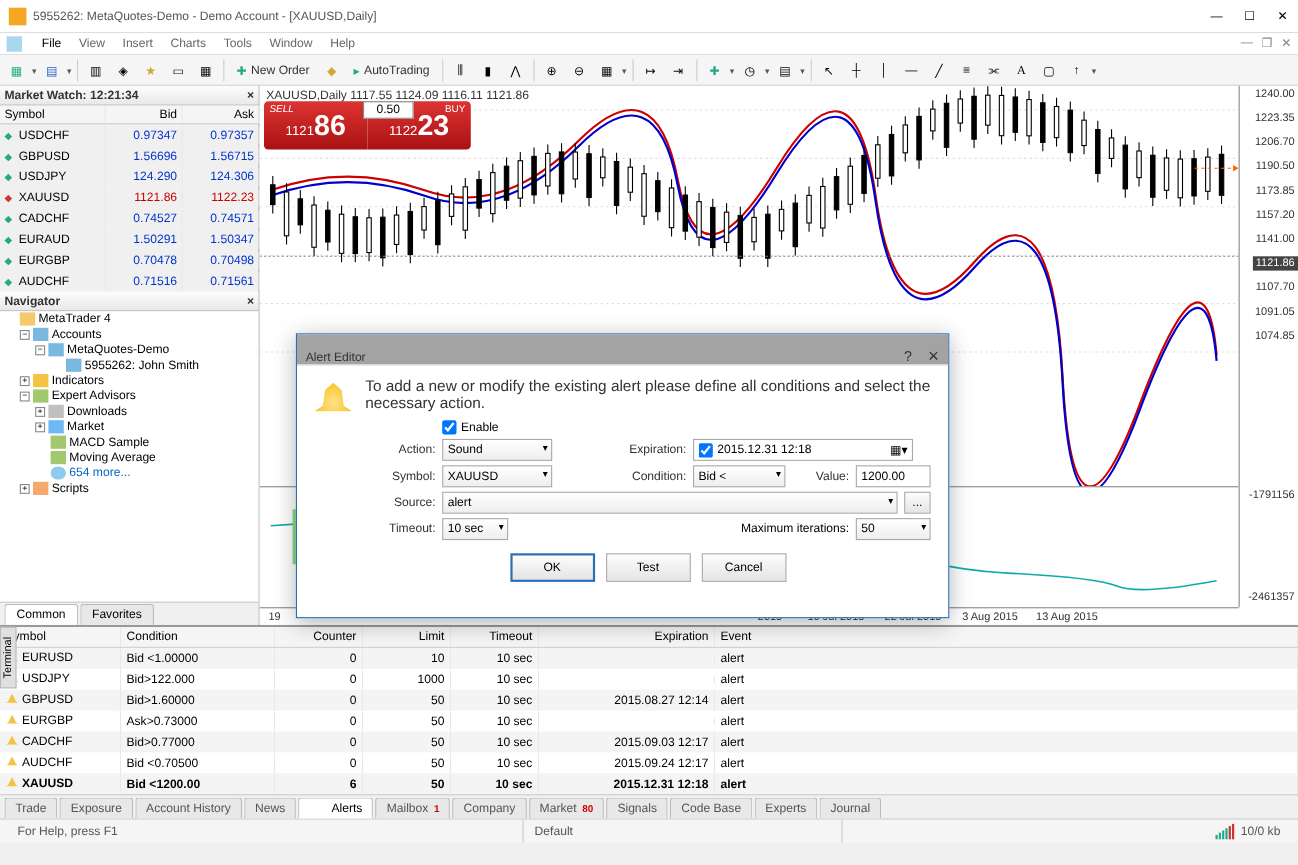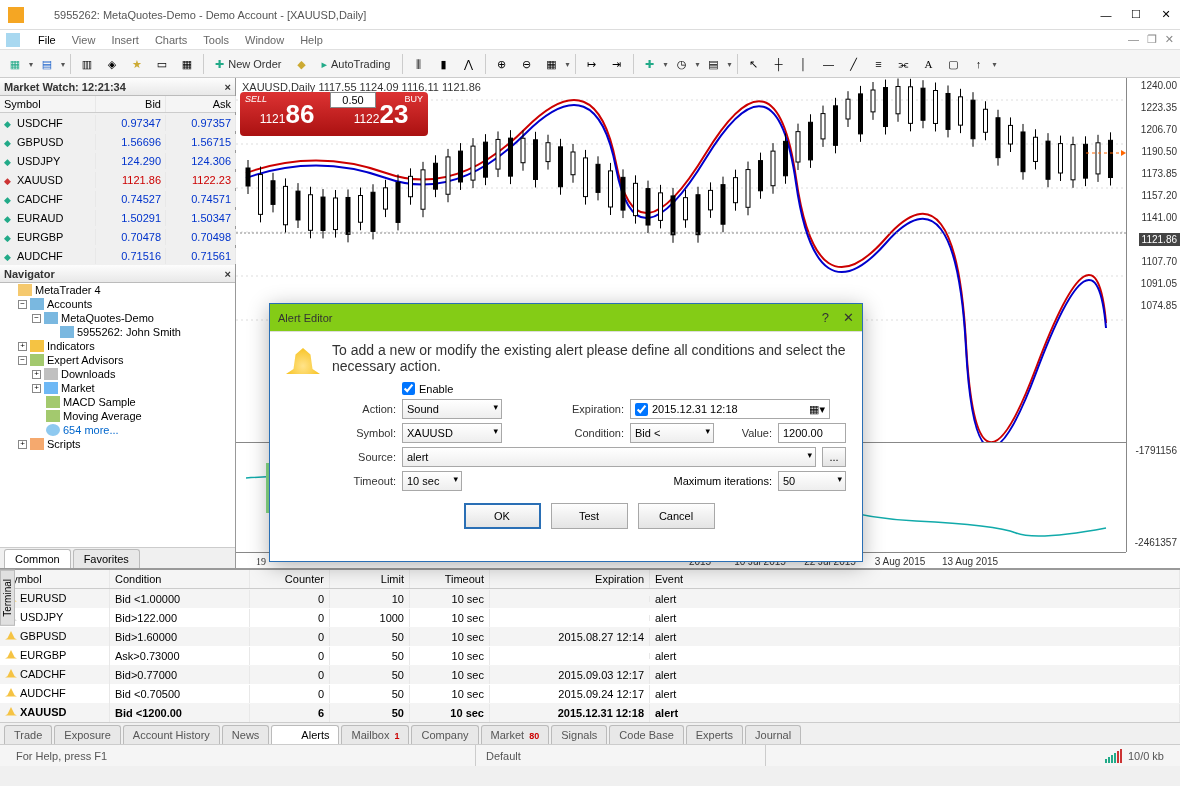--- a/index.html
+++ b/index.html
@@ -1,19 +1,19 @@
 <!DOCTYPE html>
 <html><head>
 <meta charset="utf-8">
 <style>
 * { box-sizing: border-box; margin: 0; padding: 0; font-family: Tahoma, Arial, sans-serif; font-size: 11px; }
 body { background: #f0f0f0; width: 1180px; height: 786px; overflow: hidden; position: relative; }
 
 
-.titlebar { height: 30px; background: #fff; display: flex; align-items: center; padding: 0 8px; border-bottom: 1px solid #ddd; gap: 24px; }
+.titlebar { height: 30px; background: #fff; display: flex; align-items: center; padding: 0 8px; border-bottom: 1px solid #ddd; }
 .titlebar .icon { width: 16px; height: 16px; background: #f5a623; margin-right: 6px; }
 .titlebar .title { color: #555; flex: 1; }
 .titlebar .winbtns { display: flex; gap: 18px; }
 .titlebar .winbtn { width: 12px; height: 12px; display: flex; align-items: center; justify-content: center; cursor: pointer; }
 
 
 .menubar { height: 20px; background: #fff; display: flex; align-items: center; padding: 0 6px; gap: 4px; border-bottom: 1px solid #e0e0e0; }
 .menubar .mb-icon { width: 14px; height: 14px; background: #a8d8f0; margin-right: 6px; }
 .menubar .menuitem { padding: 2px 8px; color: #666; cursor: pointer; }
 .menubar .menuitem.active { color: #000; }
@@ -108,21 +108,21 @@
 
 
 .statusbar { height:22px; background:#f5f5f5; border-top:1px solid #ccc; display:flex; align-items:center; padding:0 6px; color:#555;}
 .statusbar .cell{padding:0 10px; border-right:1px solid #ccc; height:100%; display:flex; align-items:center;}
 .statusbar .spacer{flex:1;}
 .connbars { display:inline-flex; gap:1px; align-items:flex-end; margin-right:6px;}
 .connbars span{width:2px; background:#2a8;}
 
 
 .modal { position:absolute; left:269px; top:303px; width:594px; height:259px; background:#fff; border:1px solid #2a6fb5; box-shadow:0 4px 20px rgba(0,0,0,.3); z-index:100;}
-.modal-title { height:28px; background:#84cc16; border-bottom:1px solid #ddd; display:flex; align-items:center; padding:0 8px; color:#333;}
+.modal-title { height:28px; background:#a3a3a3; border-bottom:1px solid #ddd; display:flex; align-items:flex-end; padding:0 8px; color:#333;}
 .modal-title .mx { margin-left:auto; display:flex; gap:14px;}
 .modal-title .mx span{cursor:pointer; font-size:13px;}
 .modal-body { padding:10px 16px; display:flex; gap:12px;}
 .modal-body .bell-big { width:36px; height:36px; background:radial-gradient(#ffe38a,#f5b800); clip-path:polygon(50% 0,72% 18%,78% 58%,100% 72%,0 72%,22% 58%,28% 18%); margin-top:6px;}
 .modal-desc { color:#333; margin-bottom:8px; font-size:14px;}
 .modal-form { flex:1;}
 .frow { display:flex; align-items:center; margin:4px 0; gap:6px;}
 .flabel { width:64px; text-align:right; color:#333;}
 .fsel, .finp { border:1px solid #a8a8a8; height:20px; padding:1px 4px; background:#fff; font-size:11px;}
 .fsel { appearance:none; background:linear-gradient(#fff,#eee); padding-right:18px; position:relative;}
@@ -551,21 +551,21 @@
         <span class="ytick" style="top: 112px;">1157.20</span>
         <span class="ytick" style="top: 134px;">1141.00</span>
         <span class="ytick" style="top: 178px;">1107.70</span>
         <span class="ytick" style="top: 200px;">1091.05</span>
         <span class="ytick" style="top: 222px;">1074.85</span>
         <span class="ylabel cur" style="top: 155px;">1121.86</span>
         <span class="ytick" style="bottom: 96px;">-1791156</span>
         <span class="ytick" style="bottom: 4px;">-2461357</span>
       </div>
     <div class="xaxis" id="xaxis">
-        <span class="xtick" style="left: 20px; transform: none; font-family: Liberation Serif, serif;">19</span>
+        <span class="xtick" style="left: 8px; transform: none;">19</span>
         <span class="xtick" style="left: 464px;">2015</span>
         <span class="xtick" style="left: 524px;">10 Jul 2015</span>
         <span class="xtick" style="left: 594px;">22 Jul 2015</span>
         <span class="xtick" style="left: 664px;">3 Aug 2015</span>
         <span class="xtick" style="left: 734px;">13 Aug 2015</span>
       </div>
   </div>
 </div>
 
 <div class="terminal">

